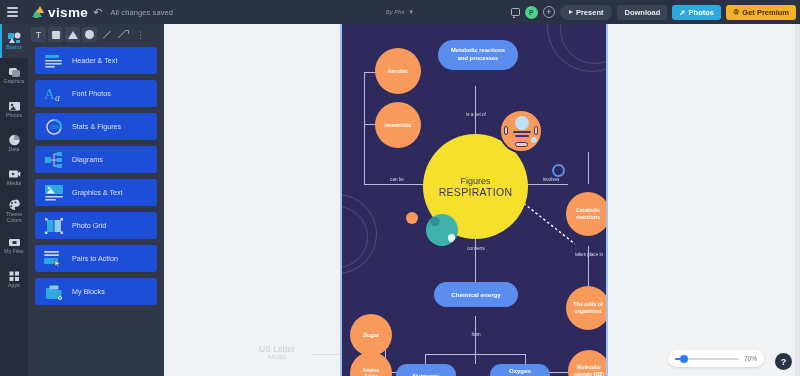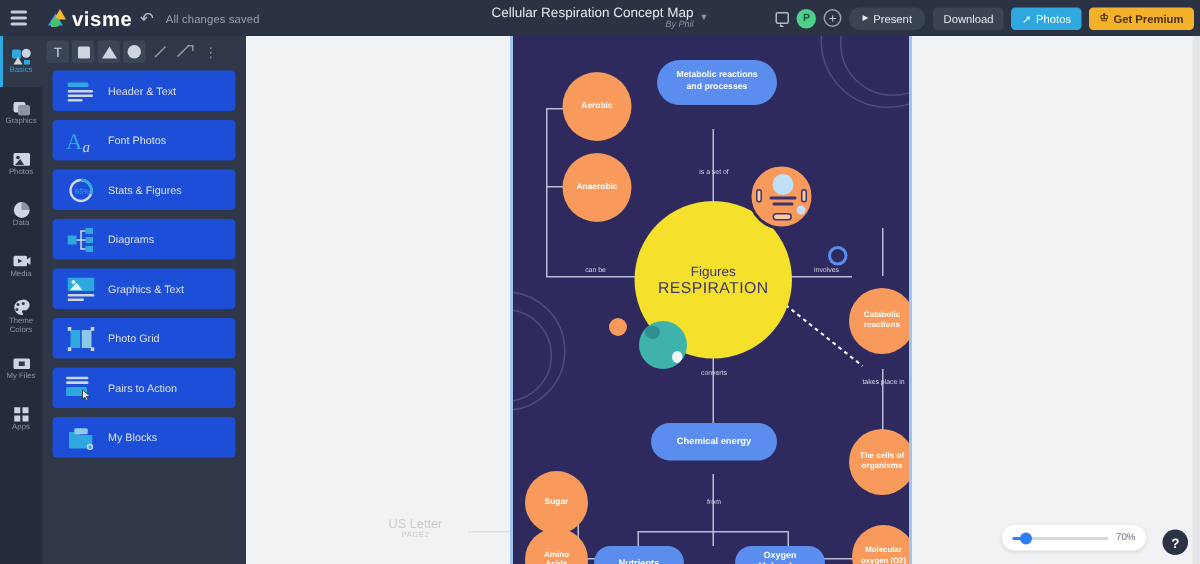--- a/index.html
+++ b/index.html
@@ -53,21 +53,21 @@
     width: 13px; height: 13px; border-radius: 50%; background: #4ed08a;
     color: #13543a; font-size: 7px; font-weight: 700;
     display: flex; align-items: center; justify-content: center; cursor: pointer;
   }
   .add-user {
     width: 12px; height: 12px; border-radius: 50%; border: 1.2px solid #9aa2b1;
     color: #c3c9d4; font-size: 9px; line-height: 9px;
     display: flex; align-items: center; justify-content: center; cursor: pointer;
   }
   .btn { border-radius: 3px; font-size: 7.5px; display: flex; align-items: center;
-     justify-content: center; gap: 3px; cursor: pointer; height: 15px; padding: 0 7px; white-space: nowrap;}
+     justify-content: center; gap: 3px; cursor: pointer; height: 15px; padding: 0 7px; white-space: nowrap; font-weight: bold;}
   .btn-present { background: #3b4455; color: #e7eaf0; border-radius: 9px; padding: 0 9px; }
   .btn-present .play { width:0;height:0;border-left:4px solid #e7eaf0;border-top:2.6px solid transparent;border-bottom:2.6px solid transparent;}
   .btn-download { background: #3b4455; color: #e7eaf0; }
   .btn-share { background: #2fa8e0; color: #fff; }
   .btn-premium { background: #f3b229; color: #4a3000; font-weight: 700; }
   .crown { font-size: 7px; }
 
   
   .rail {
     position: absolute; left: 0; top: 24px; width: 28px; height: 352px;
@@ -197,21 +197,20 @@
           <span class="b2"></span>
           <span class="b3"></span>
       </div>
       <span class="brand-text">visme</span>
     </div>
     <span class="undo-icon">↶</span>
     <span class="saved">All changes saved</span>
 
     <div class="doc-title-wrap">
       <div class="doc-title-col">
-        <span class="doc-title">Cellular Respiration Concept Map</span>
         <span class="doc-sub">By Phil</span>
       </div>
       <span class="caret-down">▼</span>
     </div>
 
     <div class="topbar-right">
       <span class="ic-comment"></span>
       <span class="avatar">P</span>
       <span class="add-user">+</span>
       <span class="btn btn-present">

